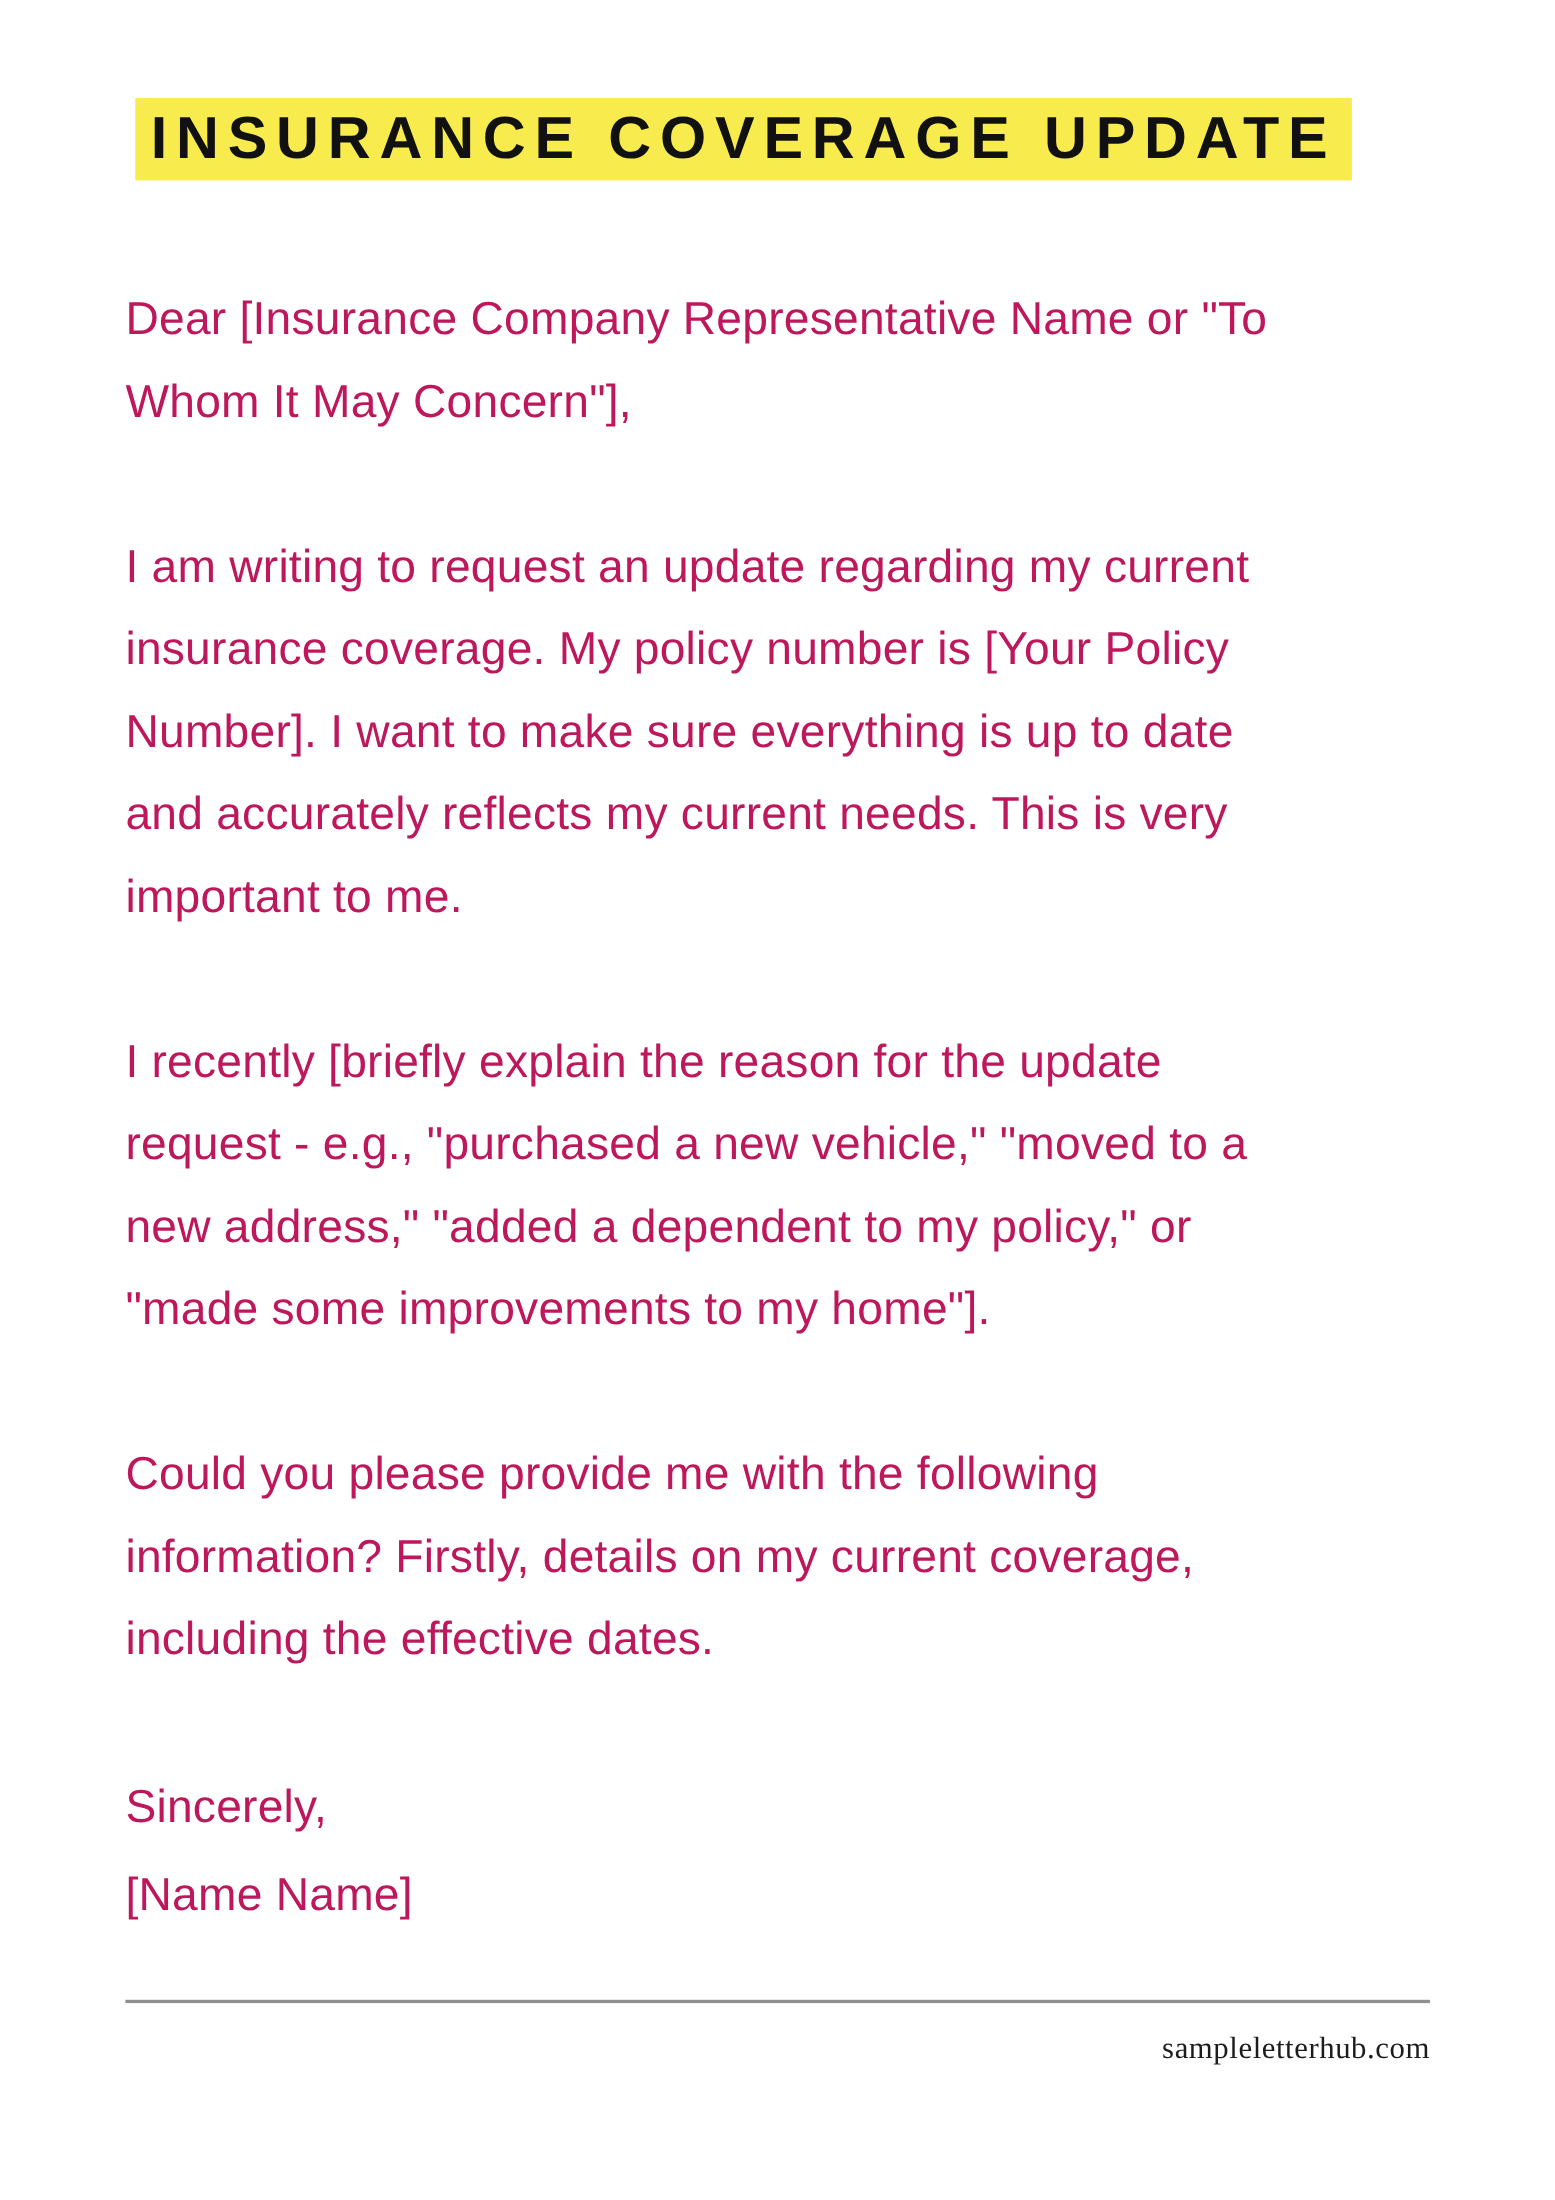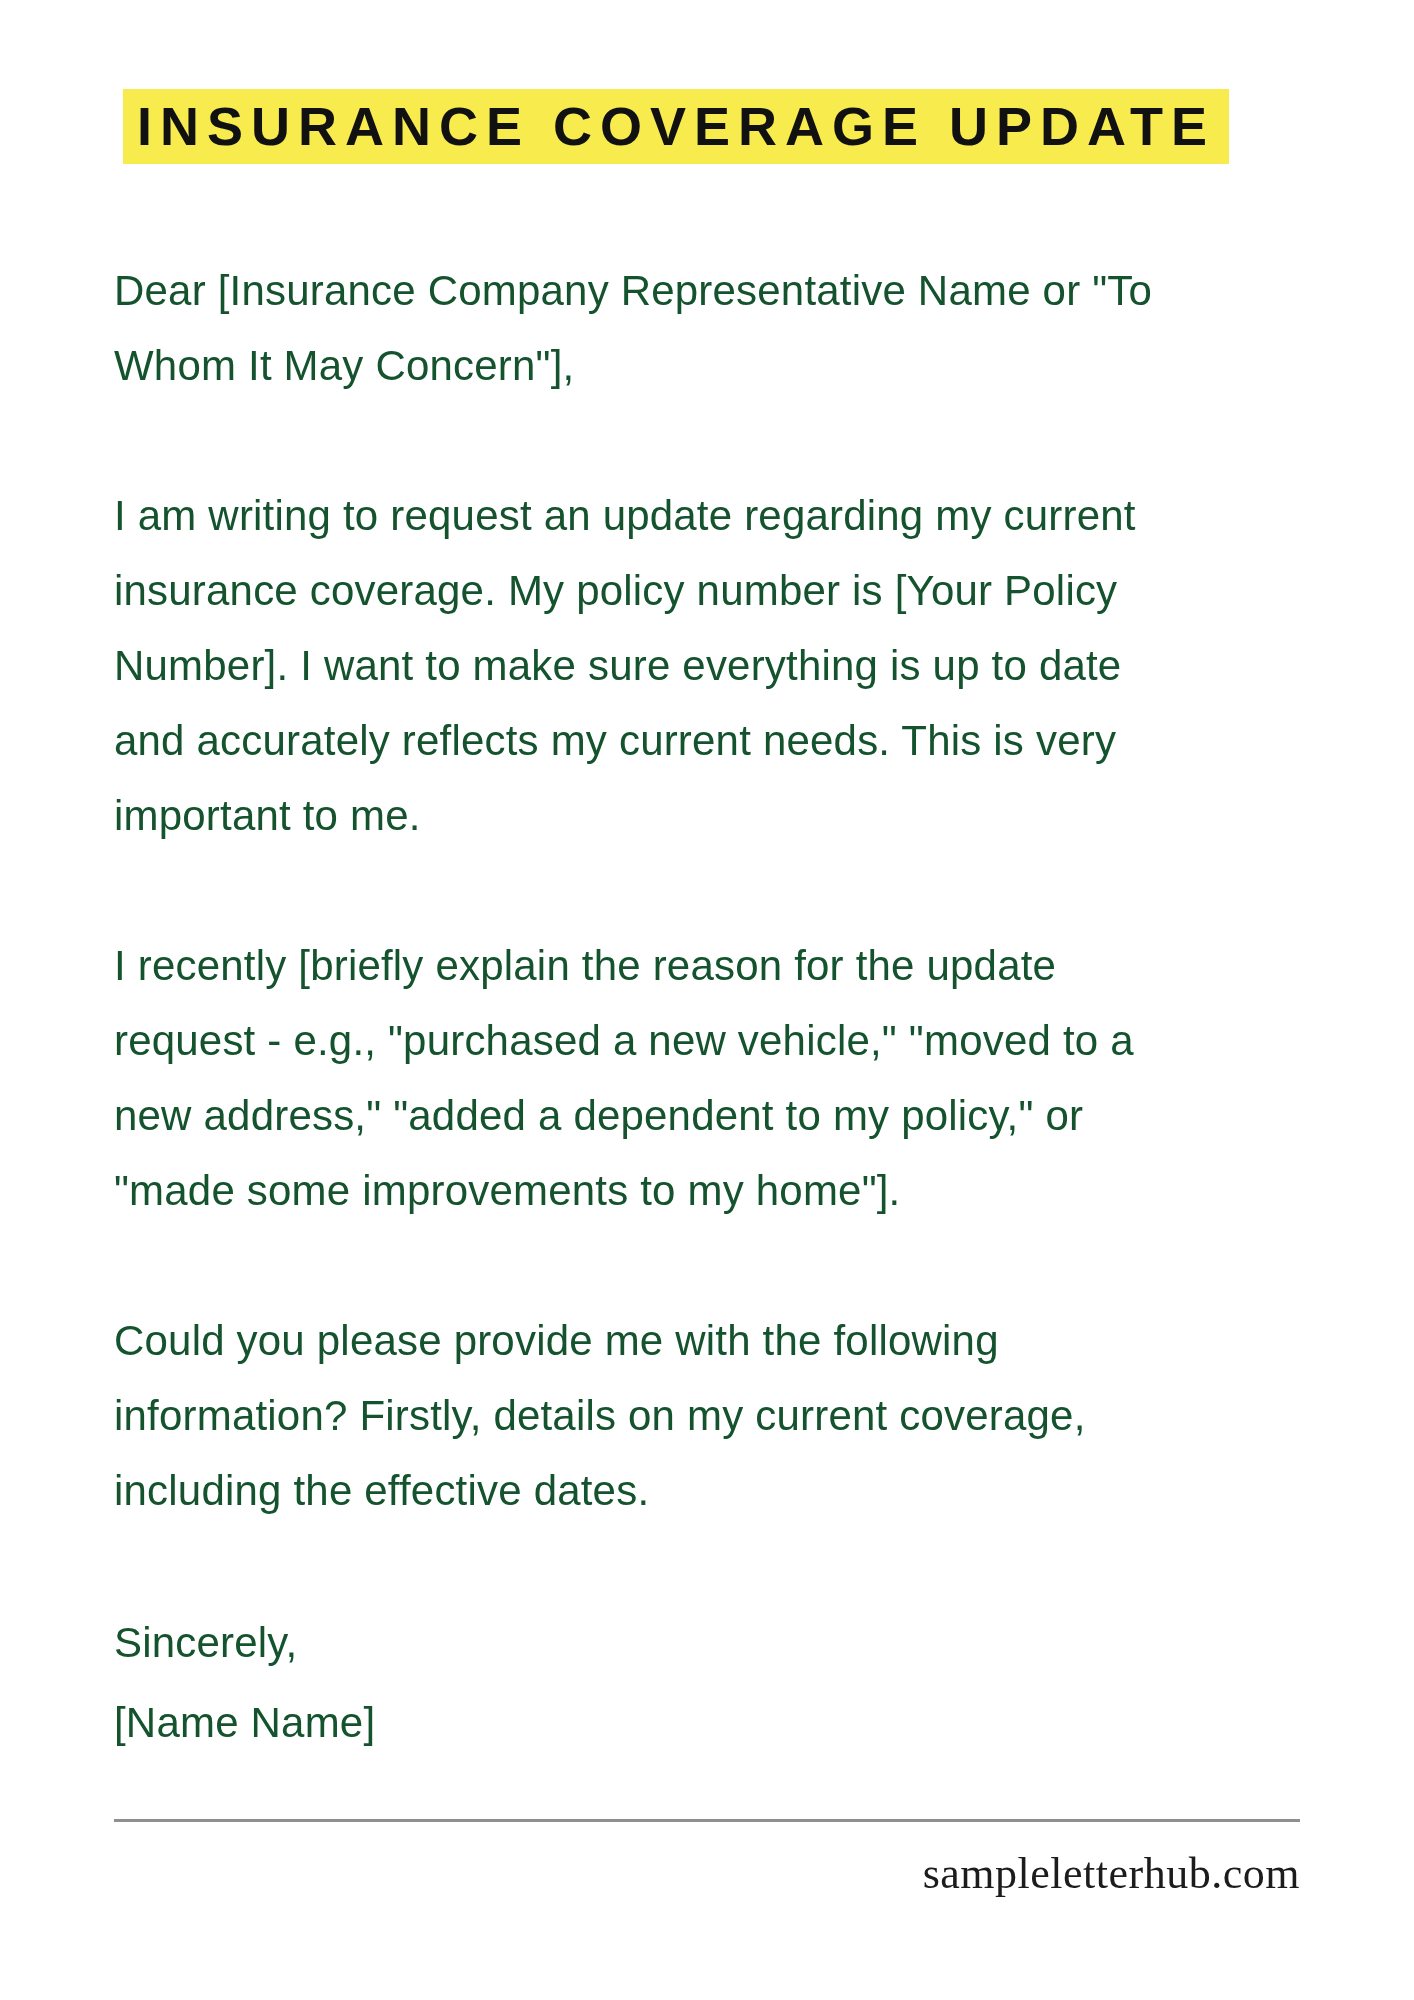--- a/index.html
+++ b/index.html
@@ -34,21 +34,21 @@
     font-weight: 700;
     font-size: 54px;
     letter-spacing: 8px;
     line-height: 75px;
     padding: 0 14px;
     white-space: nowrap;
   }
   
   .letter-body {
     margin-top: 70px;
-    color: #14532d;
+    color: #be185d;
     font-size: 42px;
     font-weight: 300;
     line-height: 75px;
     letter-spacing: 0.2px;
   }
   .letter-body p {
     margin: 0;
     white-space: pre-line;     
   }
   .letter-body p + p {
@@ -65,21 +65,21 @@
     border: none;
     height: 0;
     border-top: 3px solid #8f8f8f;
     margin: 0;
   }
   .site-name {
     margin-top: 26px;
     text-align: right;
     font-family: "Liberation Serif", serif;
     font-weight: 400;
-    font-size: 44px;
+    font-size: 28px;
     color: #1c1c1c;
     letter-spacing: 0.5px;
   }
 </style>
 </head>
 <body>
 
 <div class="page">
 
   <header class="title">

